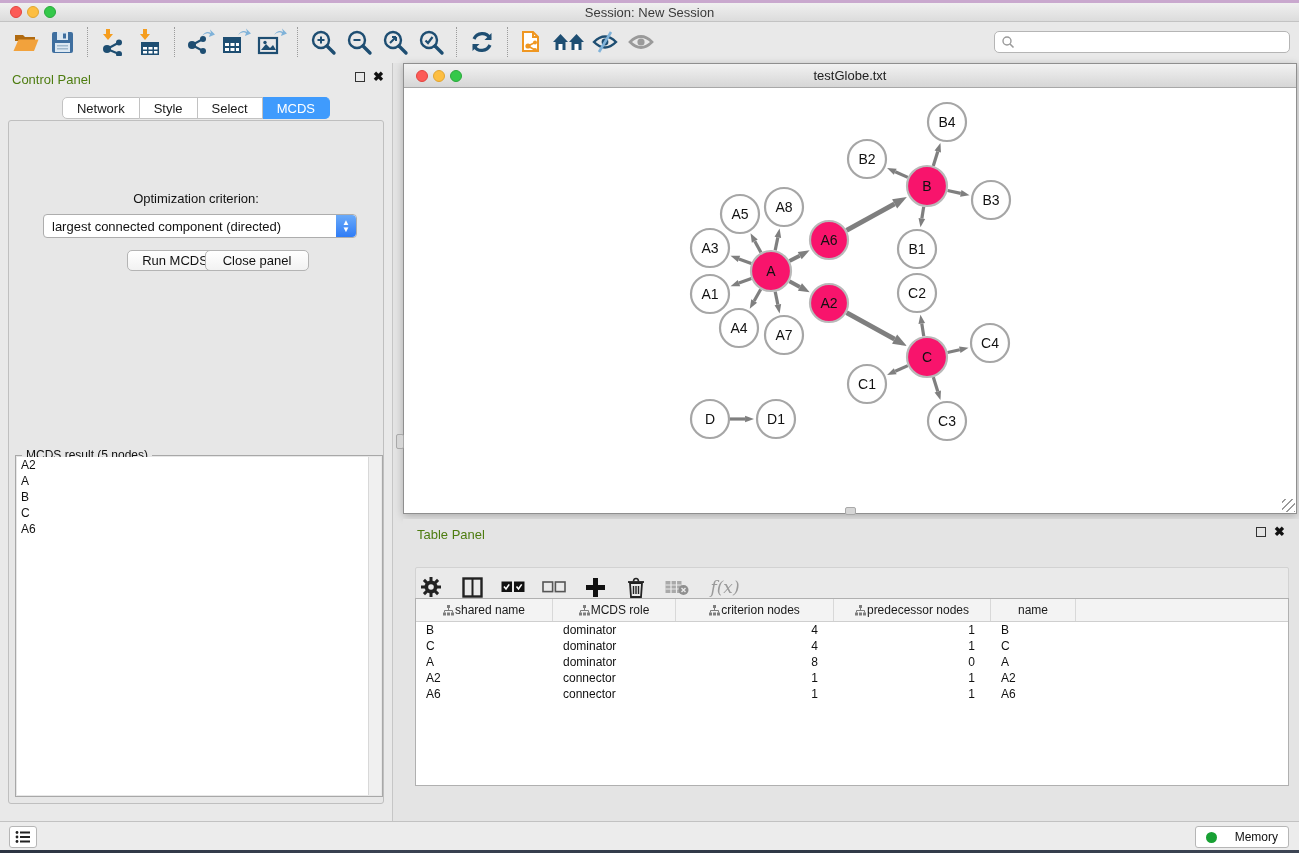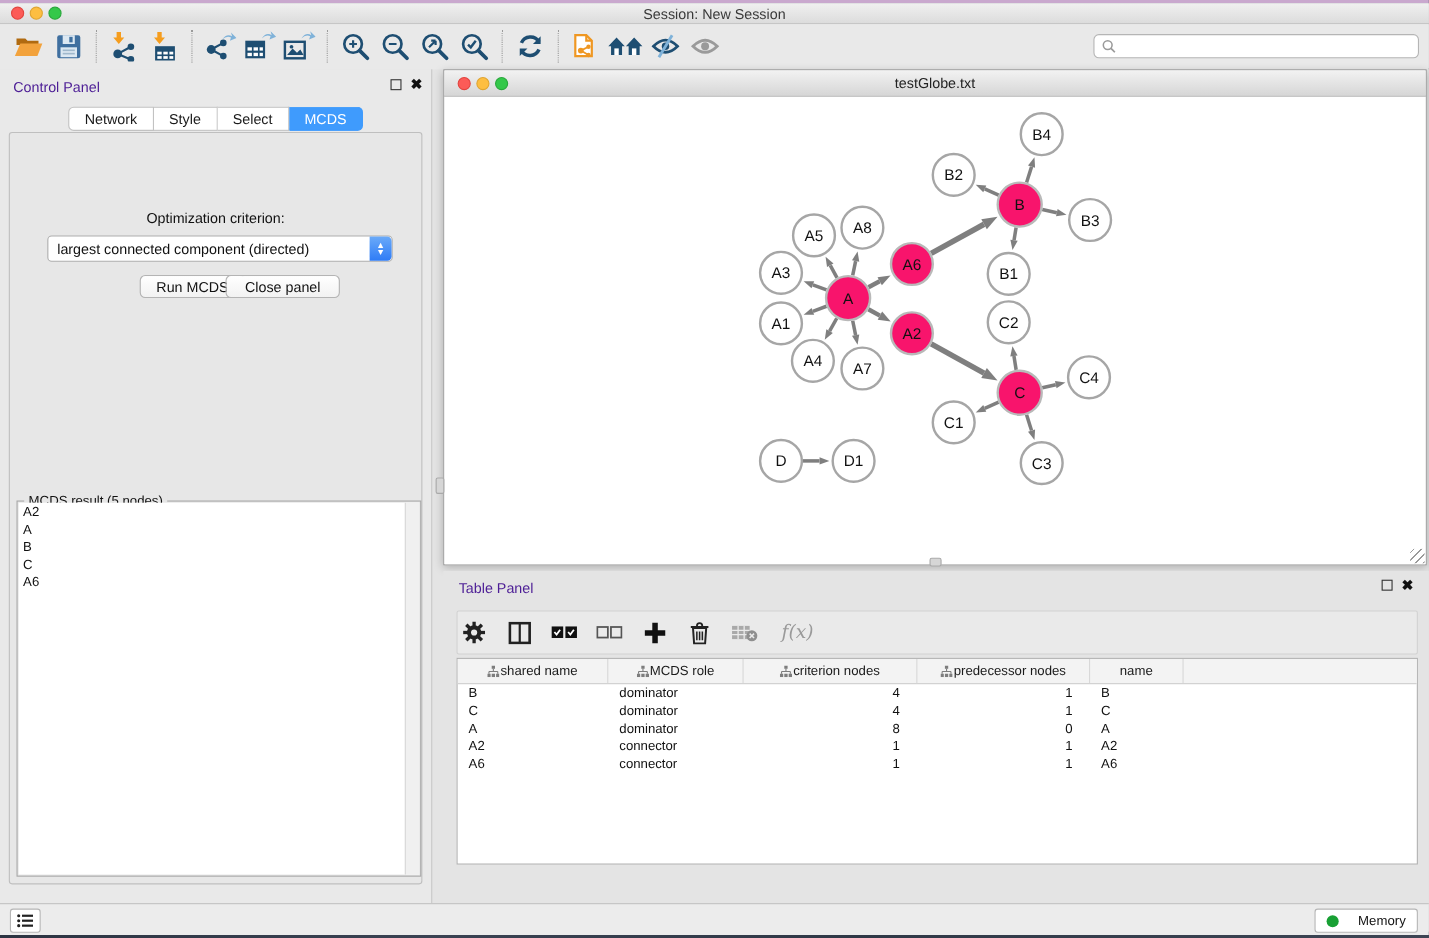--- a/index.html
+++ b/index.html
@@ -29,21 +29,21 @@
   .searchbox { position:absolute; right:9px; top:9px; width:296px; height:22px; background:#fff;
       border:1px solid #b5b5b5; border-radius:5px; display:flex; align-items:center; padding:0 6px; }
   .searchbox input { flex:1; border:none; outline:none; font-size:12px; background:transparent; }
 
   
   .main { position:absolute; left:0; top:60px; width:1299px; height:758px; background:#e4e4e4; }
 
   
   .cpanel { position:absolute; left:0; top:0; width:393px; height:758px; background:#e9e9e9;
       border-right:1px solid #c6c6c6; }
-  .panel-header { position:absolute; left:12px; top:9px; font-size:13px; color:#4c1d95; }
+  .panel-header { position:absolute; left:12px; top:9px; font-size:13px; color:#4d7c0f; }
   .panel-icons { position:absolute; right:8px; top:9px; display:flex; gap:8px; align-items:center; }
   .float-glyph { width:10px; height:10px; border:1.5px solid #333; display:inline-block; }
   .close-glyph { font-size:13px; font-weight:bold; color:#111; line-height:10px; }
 
   .tabs-row { position:absolute; top:34px; left:0; width:100%; display:flex; justify-content:center; }
   .tab { height:22px; padding:0 14px; font-size:13px; line-height:21px; background:#fff;
       border:1px solid #c2c2c2; border-left:none; color:#1a1a1a; }
   .tab:first-child { border-left:1px solid #c2c2c2; border-radius:5px 0 0 5px; }
   .tab:last-child { border-radius:0 5px 5px 0; }
   .tab.sel { background:#3f9bfd; border-color:#3f9bfd; color:#fff; }
@@ -82,21 +82,21 @@
       background:repeating-linear-gradient(135deg, transparent 0 2px, #9a9a9a 2px 3px, transparent 3px 5px); }
   .vthumb { position:absolute; left:396px; top:371px; width:8px; height:15px; background:#d6d6d6;
       border:1px solid #a9a9a9; border-radius:2px; }
   .hthumb { position:absolute; left:845px; top:444px; width:11px; height:8px; background:#d6d6d6;
       border:1px solid #a9a9a9; border-radius:2px; }
 
   
   .tpanel { position:absolute; left:403px; top:456px; width:896px; height:302px; background:#e4e4e4; }
   .tpanel .panel-header { left:14px; top:8px; }
   .tpanel .panel-icons { right:14px; top:8px; }
-  .ttoolbar { position:absolute; left:12px; top:36px; width:874px; height:40px; background:#eaeaea;
+  .ttoolbar { position:absolute; left:12px; top:48px; width:874px; height:40px; background:#eaeaea;
       border:1px solid #d2d2d2; border-radius:2px; display:flex; align-items:center; padding-left:0; gap:11px; }
   .ttbtn { width:30px; height:30px; display:flex; align-items:center; justify-content:center;
       background:none; border:none; }
   .fx { font-family:"DejaVu Serif", serif; font-style:italic; font-size:17px; color:#9a9a9a; }
 
   .datatable { position:absolute; left:12px; top:79px; width:874px; height:188px; background:#fff;
       border:1px solid #b0b0b0; overflow:hidden; }
   .dt-header { display:flex; height:23px; background:#f3f3f3; border-bottom:1px solid #cfcfcf; }
   .dt-hcell { display:flex; align-items:center; justify-content:center; gap:1px; font-size:12px;
       color:#1a1a1a; border-right:1px solid #d8d8d8; }

